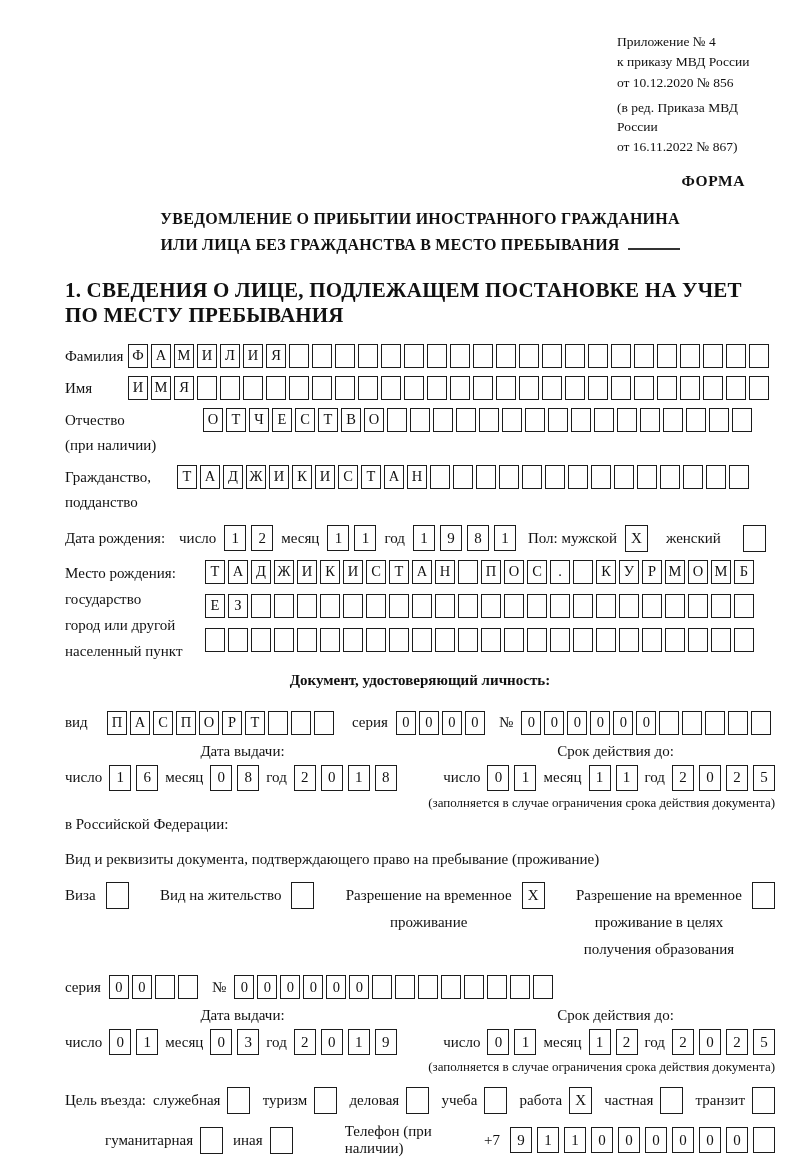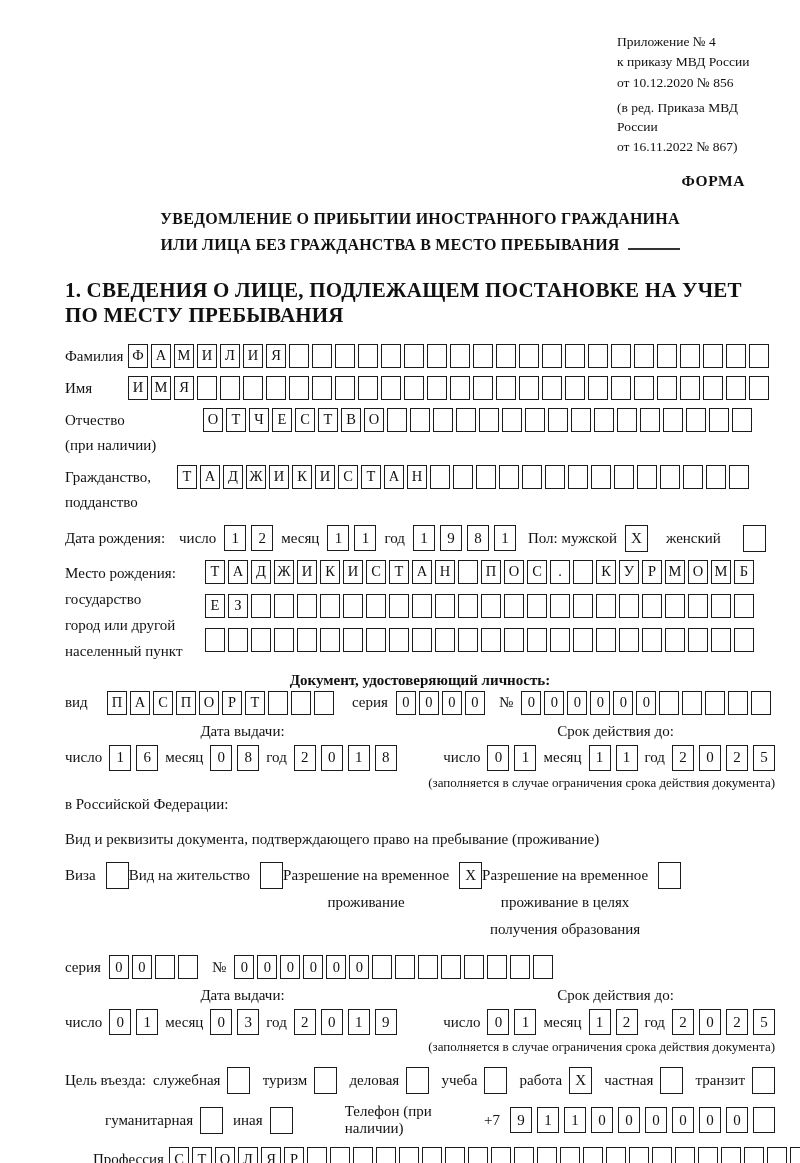--- a/index.html
+++ b/index.html
@@ -33,21 +33,21 @@
   .datepair{display:flex;margin-top:8px;}
   .dg-left{flex:0 0 355px;}
   .dg-right{flex:1 1 auto;}
   .dhead{font-size:15px;text-align:center;margin-bottom:5px;}
   .dg-right .dhead{padding-left:36px;}
   .dline{display:flex;align-items:center;gap:7px;font-size:15px;}
   .dg-right .dline{justify-content:flex-end;}
   .note{font-size:13px;text-align:right;margin-top:4px;}
 
   .plain{font-size:15px;line-height:1.85;}
-  .optrow{display:flex;align-items:flex-start;margin-top:8px;}
+  .optrow{display:flex;justify-content:space-between;align-items:flex-start;margin-top:8px;}
   .opt{display:flex;align-items:flex-start;gap:10px;}
   .optlbl{font-size:15px;line-height:1.8;text-align:center;}
   .goalrow{display:flex;justify-content:space-between;align-items:center;margin-top:12px;font-size:15px;}
   .goal{display:flex;align-items:center;gap:7px;}
   .g2row{display:flex;align-items:center;margin-top:9px;margin-left:40px;font-size:15px;gap:10px;}
 </style>
 </head>
 <body>
 
 <div class="page">
@@ -314,21 +314,21 @@
           <span class="cell"></span>
           <span class="cell"></span>
           <span class="cell"></span>
           <span class="cell"></span>
         </span>
     </span>
   </div>
 
   <div class="center-b">Документ, удостоверяющий личность:</div>
 
-  <div class="inlinerow" style="margin-top:2px;gap:8px;">
+  <div class="inlinerow" style="margin-top:22px;gap:8px;">
     <span style="width:34px;">вид</span>
     <span class="cells">
         <span class="cell">П</span>
         <span class="cell">А</span>
         <span class="cell">С</span>
         <span class="cell">П</span>
         <span class="cell">О</span>
         <span class="cell">Р</span>
         <span class="cell">Т</span>
         <span class="cell"></span>

